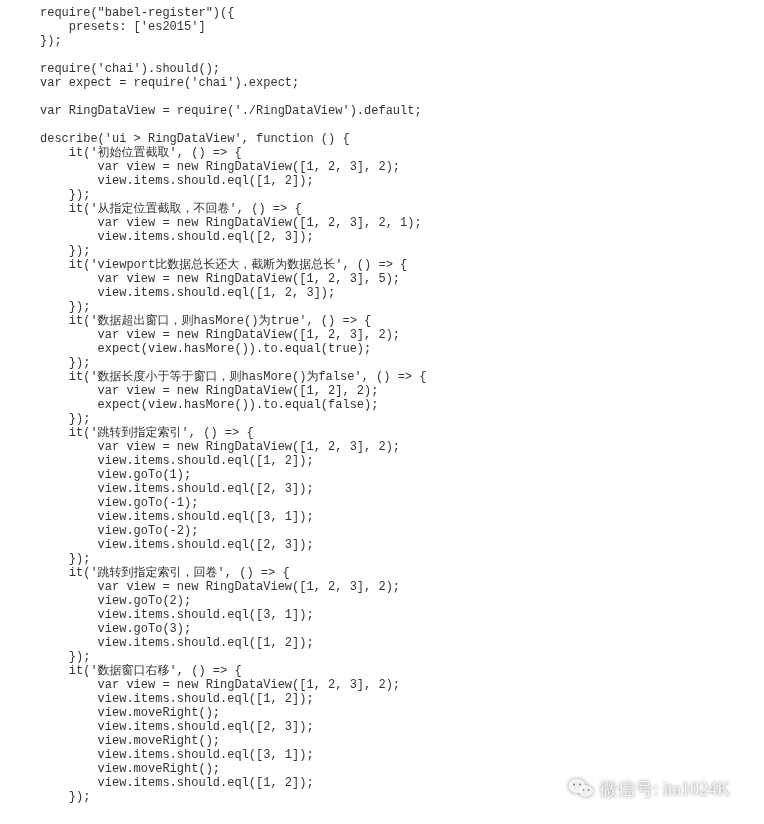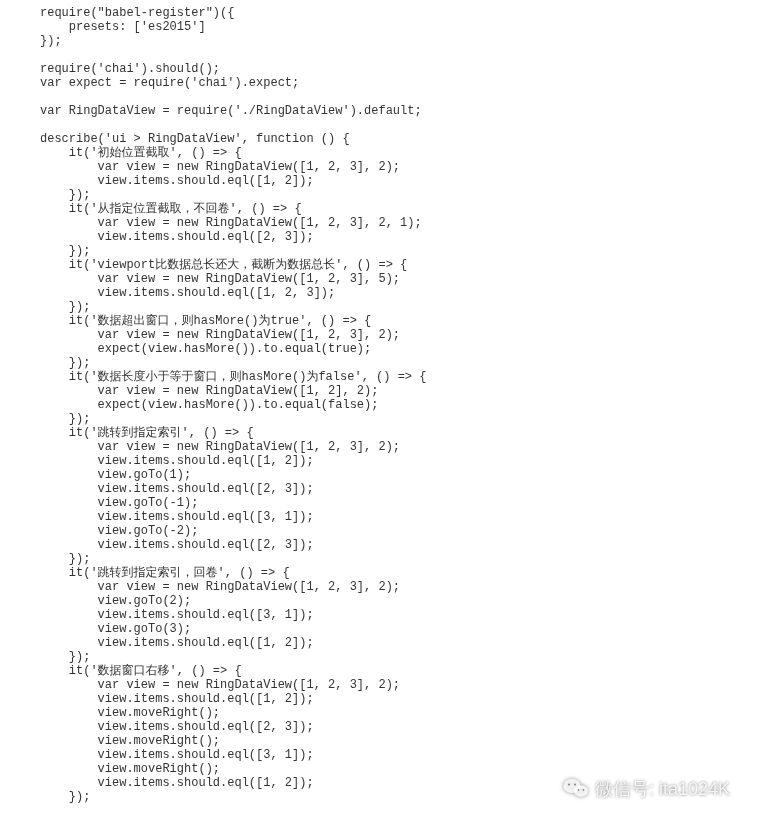--- a/index.html
+++ b/index.html
@@ -21,21 +21,21 @@
     white-space: pre;
     font-family: inherit;
     font-size: inherit;
     line-height: inherit;
   }
   .watermark {
     position: absolute;
     bottom: 24px;
     right: 34px;
     color: rgba(255,255,255,0.85);
-    font-family: Liberation Sans, sans-serif;
+    font-family: Liberation Serif, serif;
     font-size: 18px;
     text-shadow: 0 0 3px rgba(0,0,0,0.55);
     display: flex;
     align-items: center;
     gap: 6px;
     justify-content: center;
   }
   .watermark svg {
     filter: drop-shadow(0 0 2px rgba(0,0,0,0.5));
   }

